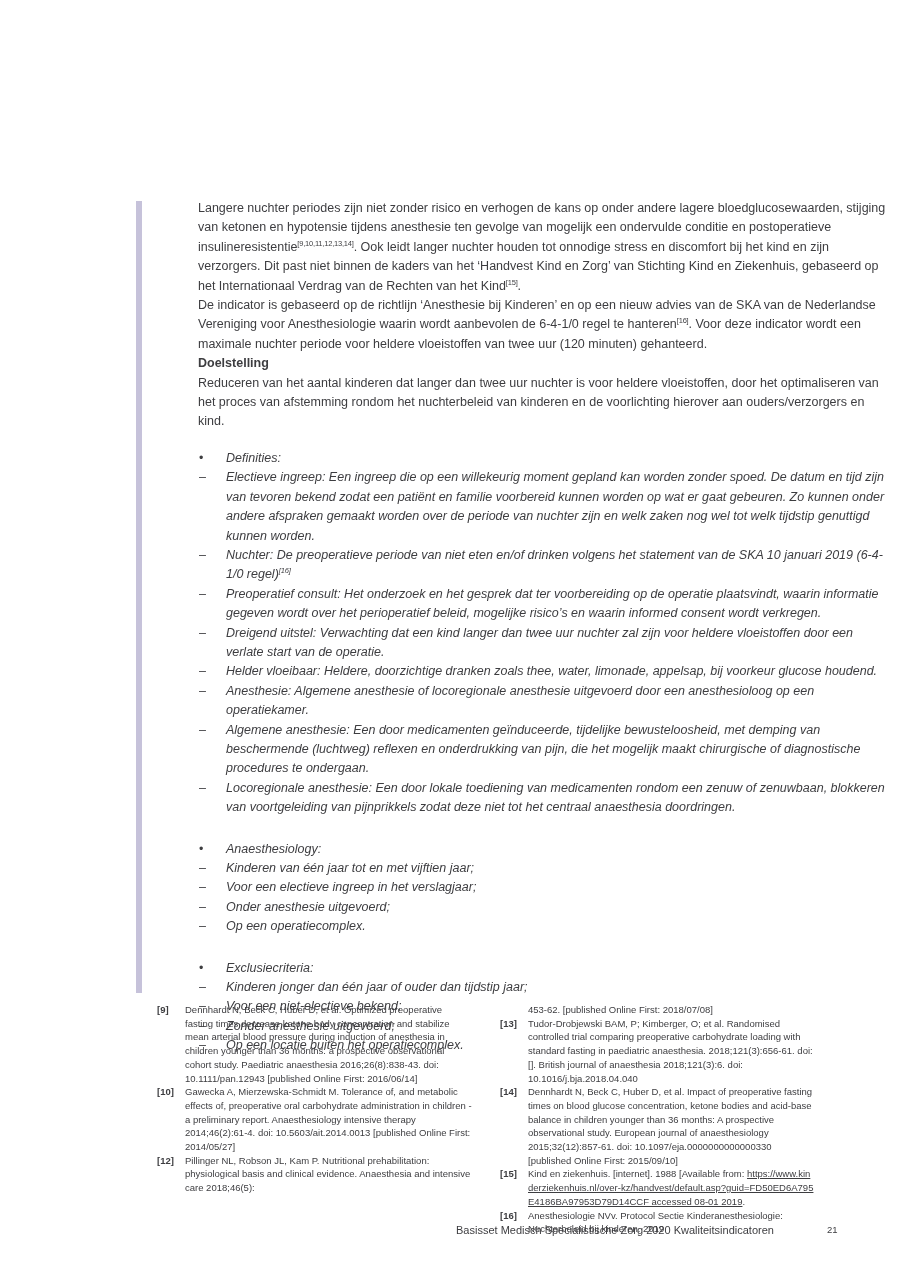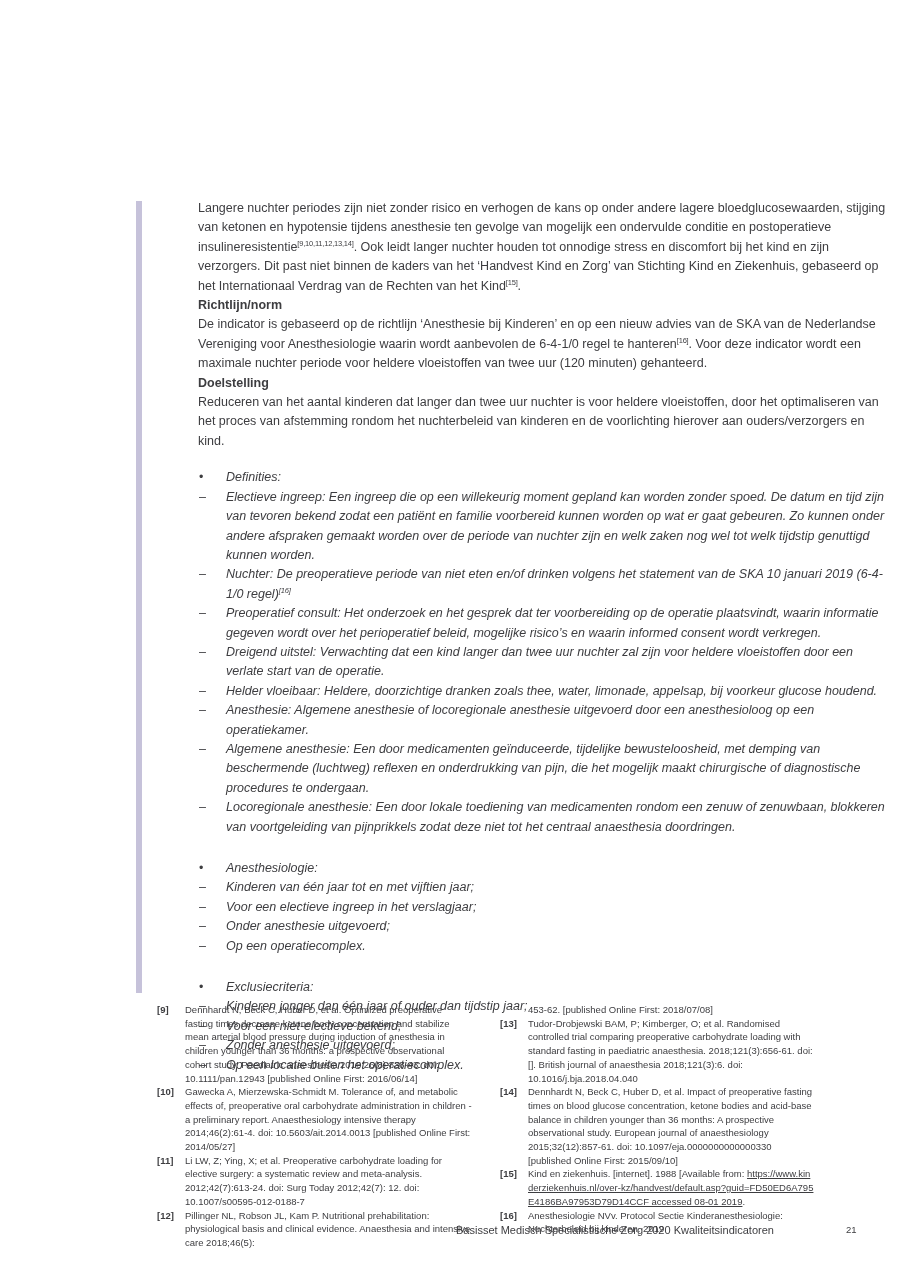--- a/index.html
+++ b/index.html
@@ -28,32 +28,31 @@
     position:absolute; left:157px; top:1003px; width:658px;
     display:flex; gap:28px;
     font-size:9.5px; line-height:13.7px;
   }
   .ref-col { width:315px; flex:none; }
   .ref-item { display:flex; }
   .ref-num { width:28px; flex:none; font-weight:bold; }
   .ref-text { flex:1; }
   .ref-link { color:inherit; text-decoration:underline; cursor:pointer; word-break:break-all; }
   .footer-title { position:absolute; left:456px; top:1224px; font-size:11px; }
-  .footer-page  { position:absolute; left:846px; top:1224px; font-size:9.5px; }
+  .footer-page  { position:absolute; left:827px; top:1224px; font-size:9.5px; }
 </style>
 </head>
 <body>
 
 <div class="accent-bar"></div>
 
 <div class="content">
 
   <p><span>Langere nuchter periodes zijn niet zonder risico en verhogen de kans op onder andere lagere bloedglucosewaarden, stijging van ketonen en hypotensie tijdens anesthesie ten gevolge van mogelijk een ondervulde conditie en postoperatieve insulineresistentie</span><sup>[9,10,11,12,13,14]</sup><span>. Ook leidt langer nuchter houden tot onnodige stress en discomfort bij het kind en zijn verzorgers. Dit past niet binnen de kaders van het ‘Handvest Kind en Zorg’ van Stichting Kind en Ziekenhuis, gebaseerd op het Internationaal Verdrag van de Rechten van het Kind</span><sup>[15]</sup><span>.</span></p>
 
-  <p class="section-heading">Richtlijn/norm</p>
   <p><span>De indicator is gebaseerd op de richtlijn ‘Anesthesie bij Kinderen’ en op een nieuw advies van de SKA van de Nederlandse Vereniging voor Anesthesiologie waarin wordt aanbevolen de 6-4-1/0 regel te hanteren</span><sup>[16]</sup><span>. Voor deze indicator wordt een maximale nuchter periode voor heldere vloeistoffen van twee uur (120 minuten) gehanteerd.</span></p>
 
   <p class="section-heading">Doelstelling</p>
   <p>Reduceren van het aantal kinderen dat langer dan twee uur nuchter is voor heldere vloeistoffen, door het optimaliseren van het proces van afstemming rondom het nuchterbeleid van kinderen en de voorlichting hierover aan ouders/verzorgers en kind.</p>
 
   <div class="list">
 
       <div class="list-item"><span class="list-marker">•</span><span>Definities:</span></div>
 
       <div class="list-item"><span class="list-marker">–</span><span>Electieve ingreep: Een ingreep die op een willekeurig moment gepland kan worden zonder spoed. De datum en tijd zijn van tevoren bekend zodat een patiënt en familie voorbereid kunnen worden op wat er gaat gebeuren. Zo kunnen onder andere afspraken gemaakt worden over de periode van nuchter zijn en welk zaken nog wel tot welk tijdstip genuttigd kunnen worden.</span></div>
@@ -68,21 +67,21 @@
 
       <div class="list-item"><span class="list-marker">–</span><span>Anesthesie: Algemene anesthesie of locoregionale anesthesie uitgevoerd door een anesthesioloog op een operatiekamer.</span></div>
 
       <div class="list-item"><span class="list-marker">–</span><span>Algemene anesthesie: Een door medicamenten geïnduceerde, tijdelijke bewusteloosheid, met demping van beschermende (luchtweg) reflexen en onderdrukking van pijn, die het mogelijk maakt chirurgische of diagnostische procedures te ondergaan.</span></div>
 
       <div class="list-item"><span class="list-marker">–</span><span>Locoregionale anesthesie: Een door lokale toediening van medicamenten rondom een zenuw of zenuwbaan, blokkeren van voortgeleiding van pijnprikkels zodat deze niet tot het centraal anaesthesia doordringen.</span></div>
     </div>
 
   <div class="list">
 
-      <div class="list-item"><span class="list-marker">•</span><span>Anesthesiologie:</span></div>
+      <div class="list-item"><span class="list-marker">•</span><span>Anaesthesiology:</span></div>
 
       <div class="list-item"><span class="list-marker">–</span><span>Kinderen van één jaar tot en met vijftien jaar;</span></div>
 
       <div class="list-item"><span class="list-marker">–</span><span>Voor een electieve ingreep in het verslagjaar;</span></div>
 
       <div class="list-item"><span class="list-marker">–</span><span>Onder anesthesie uitgevoerd;</span></div>
 
       <div class="list-item"><span class="list-marker">–</span><span>Op een operatiecomplex.</span></div>
     </div>
 
@@ -107,24 +106,20 @@
       <div class="ref-item">
         <span class="ref-num">[9]</span>
         <span class="ref-text"><span>Dennhardt N, Beck C, Huber D, et al. Optimized preoperative fasting times decrease ketone body concentration and stabilize mean arterial blood pressure during induction of anesthesia in children younger than 36 months: a prospective observational cohort study. Paediatric anaesthesia 2016;26(8):838-43. doi: 10.1111/pan.12943 [published Online First: 2016/06/14]</span></span>
       </div>
 
       <div class="ref-item">
         <span class="ref-num">[10]</span>
         <span class="ref-text"><span>Gawecka A, Mierzewska-Schmidt M. Tolerance of, and metabolic effects of, preoperative oral carbohydrate administration in children - a preliminary report. Anaesthesiology intensive therapy 2014;46(2):61-4. doi: 10.5603/ait.2014.0013 [published Online First: 2014/05/27]</span></span>
       </div>
 
-      <div class="ref-item">
-        <span class="ref-num">[11]</span>
-        <span class="ref-text"><span>Li LW, Z; Ying, X; et al. Preoperative carbohydrate loading for elective surgery: a systematic review and meta-analysis. 2012;42(7):613-24. doi: Surg Today 2012;42(7): 12. doi: 10.1007/s00595-012-0188-7</span></span>
-      </div>
 
       <div class="ref-item">
         <span class="ref-num">[12]</span>
         <span class="ref-text"><span>Pillinger NL, Robson JL, Kam P. Nutritional prehabilitation: physiological basis and clinical evidence. Anaesthesia and intensive care 2018;46(5):</span></span>
       </div>
     </div>
   <div class="ref-col">
 
       <div class="ref-item">
         <span class="ref-num"></span>

